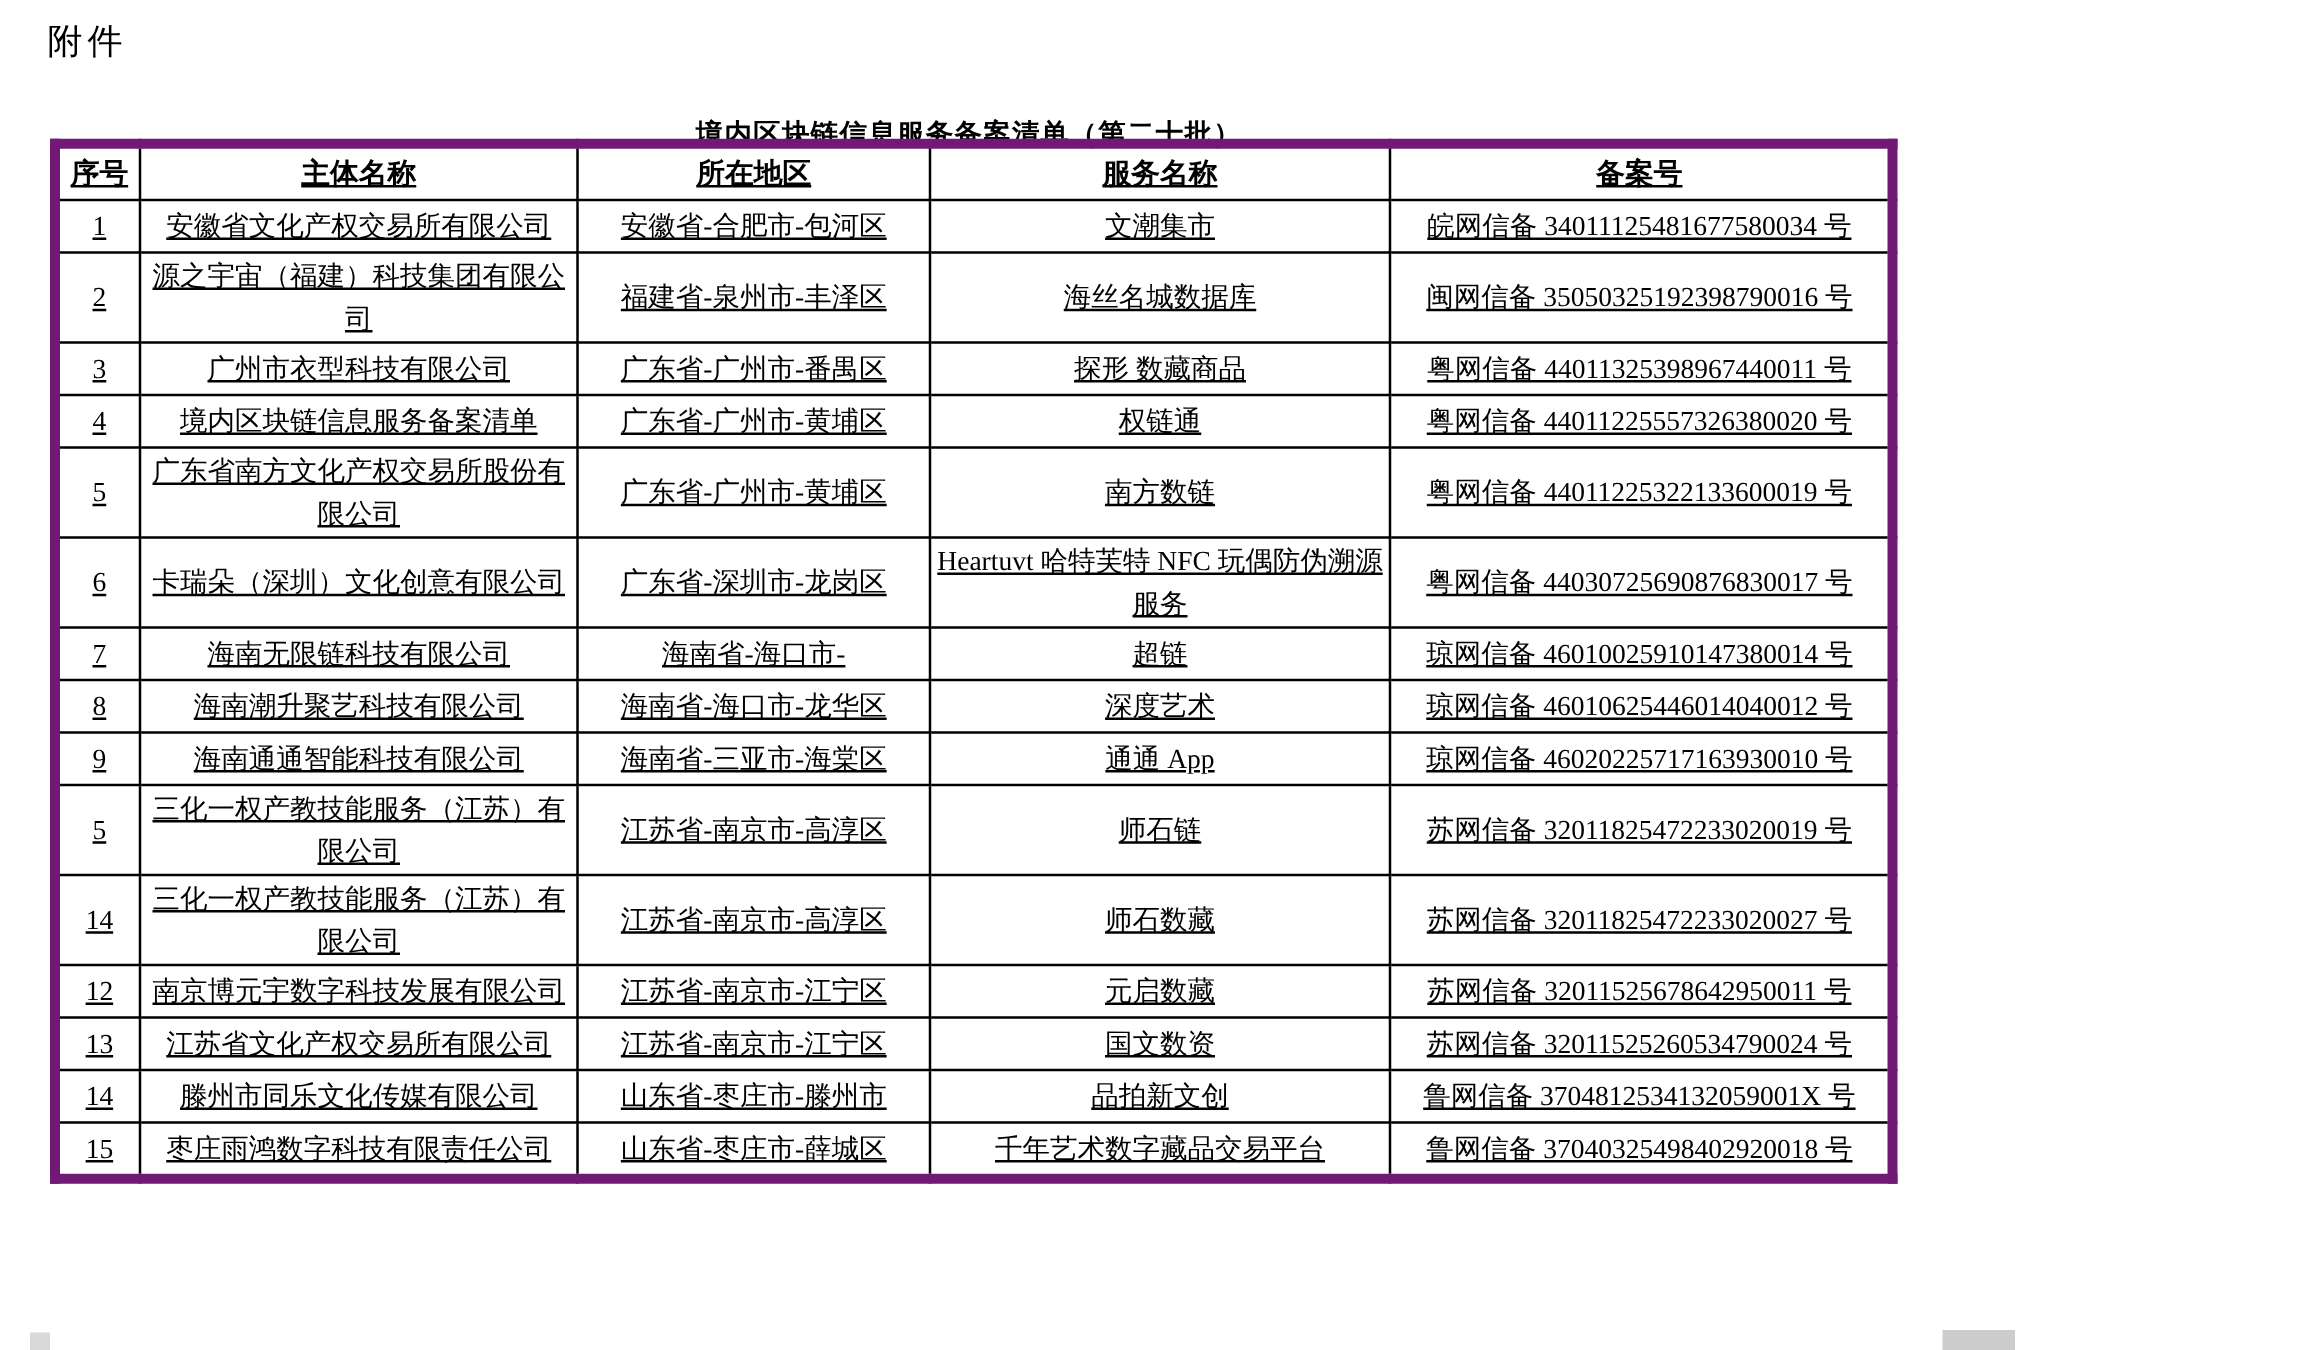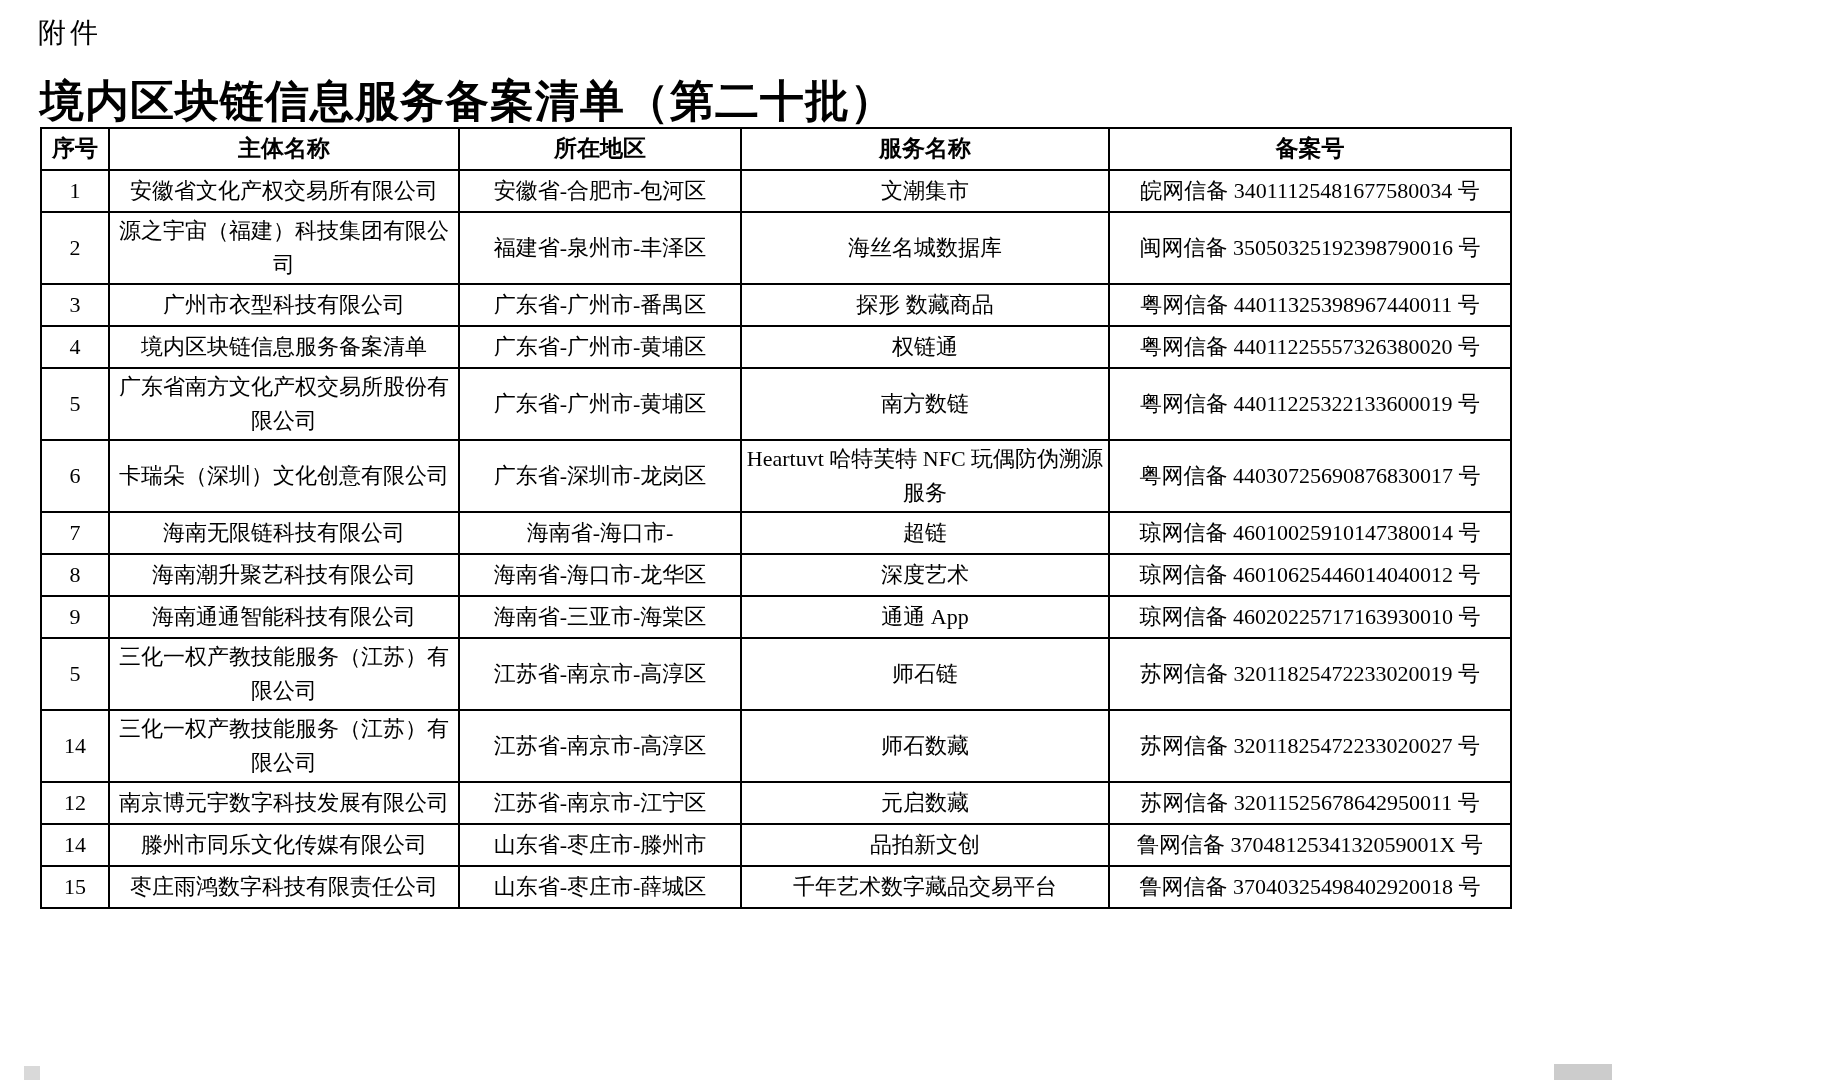--- a/index.html
+++ b/index.html
@@ -9,29 +9,30 @@
     background:#ffffff;
     color:#000;
     font-family:"Liberation Serif","DejaVu Serif",serif;
     overflow:hidden;
   }
   .attachment {
     position:absolute; left:38px; top:14px;
     font-size:28px; letter-spacing:4px;
   }
   .doc-title {
-    position:absolute; left:40px; top:72px; width:1470px;
-    font-size:44px; font-weight:bold;
+    position:absolute; left:40px; top:92px; width:1470px;
+    text-align:center; font-size:22px; font-weight:bold;
     letter-spacing:1px; white-space:nowrap;
   }
   table.filing {
-    position:absolute; left:40px; top:127px;
+    position:absolute; left:40px; top:111px;
     width:1470px; table-layout:fixed;
     border-collapse:collapse;
-    border:2px solid #701a75;
+    border:8px solid #701a75;
+    text-decoration:underline;
   }
   table.filing th, table.filing td {
     border:2px solid #000;
     text-align:center; vertical-align:middle;
     padding:1px 4px;
     height:38px; line-height:34px;
     font-size:22px;
     overflow:hidden;
     word-break:break-word;
   }
@@ -155,20 +156,27 @@
           <td class="col-filing">苏网信备 32011825472233020027 号</td>
         </tr>
         <tr>
           <td class="col-no">12</td>
           <td class="col-entity">南京博元宇数字科技发展有限公司</td>
           <td class="col-region">江苏省-南京市-江宁区</td>
           <td class="col-service">元启数藏</td>
           <td class="col-filing">苏网信备 32011525678642950011 号</td>
         </tr>
         <tr>
+          <td class="col-no">13</td>
+          <td class="col-entity">江苏省文化产权交易所有限公司</td>
+          <td class="col-region">江苏省-南京市-江宁区</td>
+          <td class="col-service">国文数资</td>
+          <td class="col-filing">苏网信备 32011525260534790024 号</td>
+        </tr>
+        <tr>
           <td class="col-no">14</td>
           <td class="col-entity">滕州市同乐文化传媒有限公司</td>
           <td class="col-region">山东省-枣庄市-滕州市</td>
           <td class="col-service">品拍新文创</td>
           <td class="col-filing">鲁网信备 3704812534132059001X 号</td>
         </tr>
         <tr>
           <td class="col-no">15</td>
           <td class="col-entity">枣庄雨鸿数字科技有限责任公司</td>
           <td class="col-region">山东省-枣庄市-薛城区</td>

